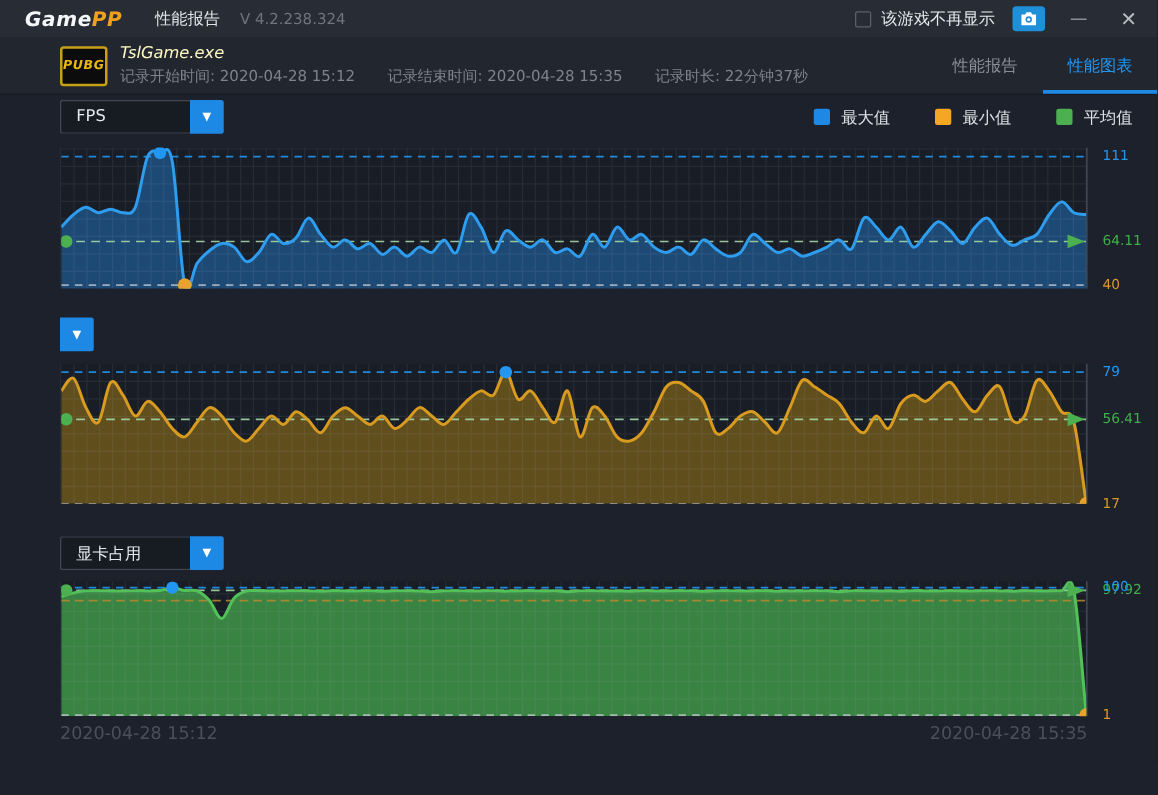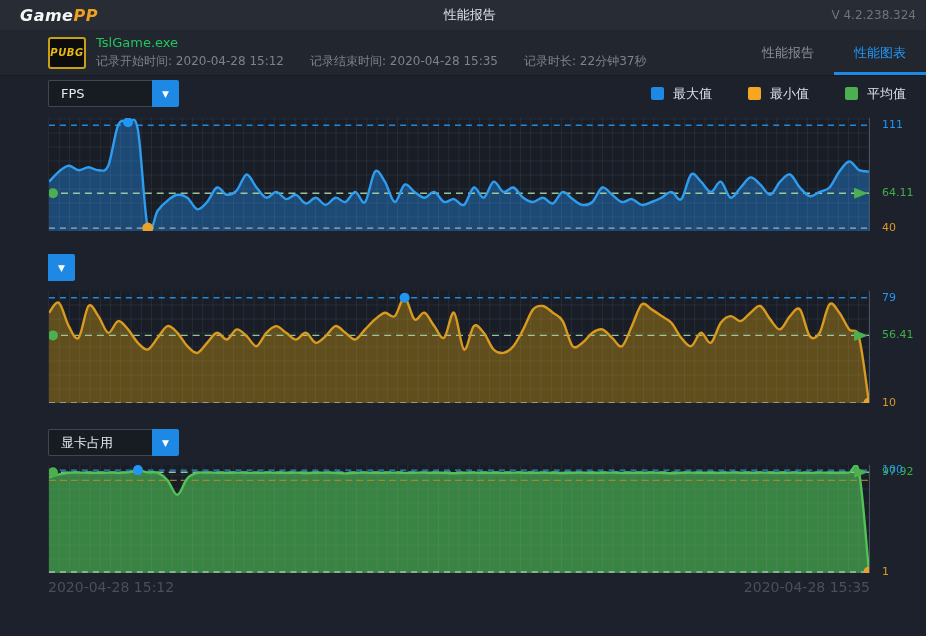--- a/index.html
+++ b/index.html
@@ -20,21 +20,21 @@
   .cam-btn { width:26px; height:20px; background:#1f8fd8; border-radius:3px; display:flex; align-items:center; justify-content:center; }
   .cam-btn svg { width:14px; height:12px; }
   .win-btn { color:#9aa0a8; font-size:14px; width:26px; text-align:center; cursor:default; }
   .win-close { font-size:16px; color:#b7bcc2; }
 
   
   .infobar { height:46px; background:#22262f; border-bottom:1px solid #171a20; display:flex; align-items:stretch; padding-left:48px; flex:none; }
   .game-icon { width:38px; height:32px; align-self:center; background:#0c0c0c; border:2px solid #c8a018; border-radius:3px;
     color:#e8b90f; font-weight:bold; font-style:italic; font-size:10px; display:flex; align-items:center; justify-content:center; letter-spacing:.5px; }
   .game-meta { margin-left:10px; align-self:center; }
-  .game-name { color:#22c55e; font-size:13px; margin-bottom:3px; }
+  .game-name { color:#fef9c3; font-size:13px; margin-bottom:3px;font-style:italic; }
   .rec-row { display:flex; gap:26px; color:#7d828c; font-size:12px; }
   .tabs { margin-left:auto; display:flex; align-self:stretch; }
   .tab { display:flex; align-items:center; padding:0 20px; font-size:13px; color:#8a909a; }
   .tab.active { color:#2196f3; box-shadow:inset 0 -3px 0 #1e88e5; }
 
   
   .content { flex:1; background:#1d212b; }
   .section-head { display:flex; align-items:center; margin:0 14px 0 48px; }
   .head-fps { margin-top:4px; } .head-cpu { margin-top:23px; } .head-gpu { margin-top:26px; }
   .dropdown { display:flex; height:27px; }
@@ -61,20 +61,33 @@
 </style>
 </head>
 <body>
 
 <div class="window">
 
   <div class="titlebar">
     <span class="logo"><span class="logo-game">Game</span><span class="logo-pp">PP</span></span>
     <span class="tb-title">性能报告</span>
     <span class="tb-version">V 4.2.238.324</span>
+    <span class="tb-right">
+      <span class="checkbox"></span>
+      <span class="cb-label">该游戏不再显示</span>
+      <span class="cam-btn">
+        <svg viewBox="0 0 24 20">
+            <path d="M2 4h5l2-3h6l2 3h5v15H2z" fill="#ffffff"></path>
+            <circle cx="12" cy="11" r="4.4" fill="#1f8fd8"></circle>
+            <circle cx="12" cy="11" r="2.2" fill="#ffffff"></circle>
+          </svg>
+      </span>
+      <span class="win-btn">—</span>
+      <span class="win-btn win-close">✕</span>
+    </span>
   </div>
 
   <div class="infobar">
     <div class="game-icon">PUBG</div>
     <div class="game-meta">
       <div class="game-name">TslGame.exe</div>
       <div class="rec-row">
         <span>记录开始时间: 2020-04-28 15:12</span>
         <span>记录结束时间: 2020-04-28 15:35</span>
         <span>记录时长: 22分钟37秒</span>
@@ -145,21 +158,21 @@
             <line x1="0" y1="44.4" x2="822" y2="44.4" stroke="#a5d6a7" stroke-width="1.4" stroke-dasharray="7 5" opacity="0.9"></line>
             <path d="M0.0 21.7C1.7 20.1 6.6 9.5 9.9 11.7C13.2 13.9 16.5 29.3 19.8 35.1C23.1 41.0 26.4 50.1 29.7 46.8C33.0 43.5 36.3 18.7 39.6 15.0C42.9 11.4 46.2 20.6 49.5 25.1C52.8 29.5 56.1 41.0 59.4 41.8C62.7 42.6 66.0 30.6 69.3 30.1C72.6 29.5 75.9 34.8 79.2 38.4C82.5 42.1 85.8 48.5 89.1 51.8C92.4 55.2 95.7 59.3 99.0 58.5C102.3 57.7 105.6 50.7 108.9 46.8C112.2 42.9 115.5 35.9 118.8 35.1C122.1 34.3 125.4 38.4 128.7 41.8C132.0 45.1 135.3 51.8 138.7 55.2C142.0 58.5 145.3 62.4 148.6 61.9C151.9 61.3 155.2 55.2 158.5 51.8C161.8 48.5 165.1 42.3 168.4 41.8C171.7 41.2 175.0 49.0 178.3 48.5C181.6 47.9 184.9 39.0 188.2 38.4C191.5 37.9 194.8 42.3 198.1 45.1C201.4 47.9 204.7 55.7 208.0 55.2C211.3 54.6 214.6 45.1 217.9 41.8C221.2 38.4 224.5 35.1 227.8 35.1C231.1 35.1 234.4 39.6 237.7 41.8C241.0 44.0 244.3 48.5 247.6 48.5C250.9 48.5 254.2 41.2 257.5 41.8C260.8 42.3 264.1 51.3 267.4 51.8C270.7 52.4 274.0 47.9 277.3 45.1C280.6 42.3 283.9 35.7 287.2 35.1C290.5 34.5 293.8 39.6 297.1 41.8C300.4 44.0 303.7 49.0 307.0 48.5C310.3 47.9 313.6 41.8 316.9 38.4C320.2 35.1 323.5 31.2 326.8 28.4C330.1 25.6 333.4 22.3 336.7 21.7C340.0 21.2 343.3 27.6 346.6 25.1C349.9 22.6 353.2 6.1 356.5 6.7C359.8 7.2 363.1 25.9 366.4 28.4C369.7 30.9 373.0 20.6 376.3 21.7C379.6 22.8 382.9 30.9 386.2 35.1C389.5 39.3 392.8 49.0 396.1 46.8C399.4 44.6 402.7 19.8 406.0 21.7C409.3 23.7 412.7 56.3 416.0 58.5C419.3 60.7 422.6 37.9 425.9 35.1C429.2 32.3 432.5 37.9 435.8 41.8C439.1 45.7 442.4 55.2 445.7 58.5C449.0 61.9 452.3 62.4 455.6 61.9C458.9 61.3 462.2 59.1 465.5 55.2C468.8 51.3 472.1 44.6 475.4 38.4C478.7 32.3 482.0 22.3 485.3 18.4C488.6 14.5 491.9 14.5 495.2 15.0C498.5 15.6 501.8 19.2 505.1 21.7C508.4 24.2 511.7 24.5 515.0 30.1C518.3 35.7 521.6 51.5 524.9 55.2C528.2 58.8 531.5 54.0 534.8 51.8C538.1 49.6 541.4 44.0 544.7 41.8C548.0 39.6 551.3 37.6 554.6 38.4C557.9 39.3 561.2 44.0 564.5 46.8C567.8 49.6 571.1 57.1 574.4 55.2C577.7 53.2 581.0 42.1 584.3 35.1C587.6 28.1 590.9 16.2 594.2 13.4C597.5 10.6 600.8 16.4 604.1 18.4C607.4 20.3 610.7 22.8 614.0 25.1C617.3 27.3 620.6 28.1 623.9 31.8C627.2 35.4 630.5 42.9 633.8 46.8C637.1 50.7 640.4 56.0 643.7 55.2C647.0 54.3 650.3 42.3 653.6 41.8C656.9 41.2 660.2 53.5 663.5 51.8C666.8 50.1 670.1 36.2 673.4 31.8C676.7 27.3 680.0 25.4 683.3 25.1C686.7 24.8 690.0 30.6 693.3 30.1C696.6 29.5 699.9 24.2 703.2 21.7C706.5 19.2 709.8 13.9 713.1 15.0C716.4 16.2 719.7 24.5 723.0 28.4C726.3 32.3 729.6 39.0 732.9 38.4C736.2 37.9 739.5 28.4 742.8 25.1C746.1 21.7 749.4 15.0 752.7 18.4C756.0 21.7 759.3 41.2 762.6 45.1C765.9 49.0 769.2 47.1 772.5 41.8C775.8 36.5 779.1 16.7 782.4 13.4C785.7 10.0 789.0 17.6 792.3 21.7C795.6 25.9 798.9 34.3 802.2 38.4C805.5 42.6 808.8 34.5 812.1 46.8C815.4 59.1 820.3 101.1 822.0 112.0" fill="none" stroke="#d89b20" stroke-width="2.4" stroke-linejoin="round"></path>
             <polygon points="807,38.9489552238806 821,44.4 807,49.9489552238806" fill="#4caf50"></polygon>
             <circle cx="4" cy="44.4" r="5" fill="#4caf50"></circle>
             <circle cx="356.5" cy="6.7" r="5" fill="#2196f3"></circle>
             <circle cx="822.0" cy="112.0" r="5.5" fill="#e8a32c"></circle>
           </svg>
         </div>
       <div class="labels" id="labels-cpu">
           <span class="stat-label" style="top: 35px; color: rgb(63, 174, 74);">56.41</span>
-          <span class="stat-label" style="top: 103px; color: rgb(215, 154, 40);">10</span>
+          <span class="stat-label" style="top: 103px; color: rgb(215, 154, 40);">17</span>
           <span class="stat-label" style="top: -2px; color: rgb(33, 150, 243);">79</span>
         </div>
     </div>
 
     <div class="section-head head-gpu">
       <div class="dropdown">
         <div class="dd-box">显卡占用</div>
         <div class="dd-btn">▼</div>
       </div>
     </div>

